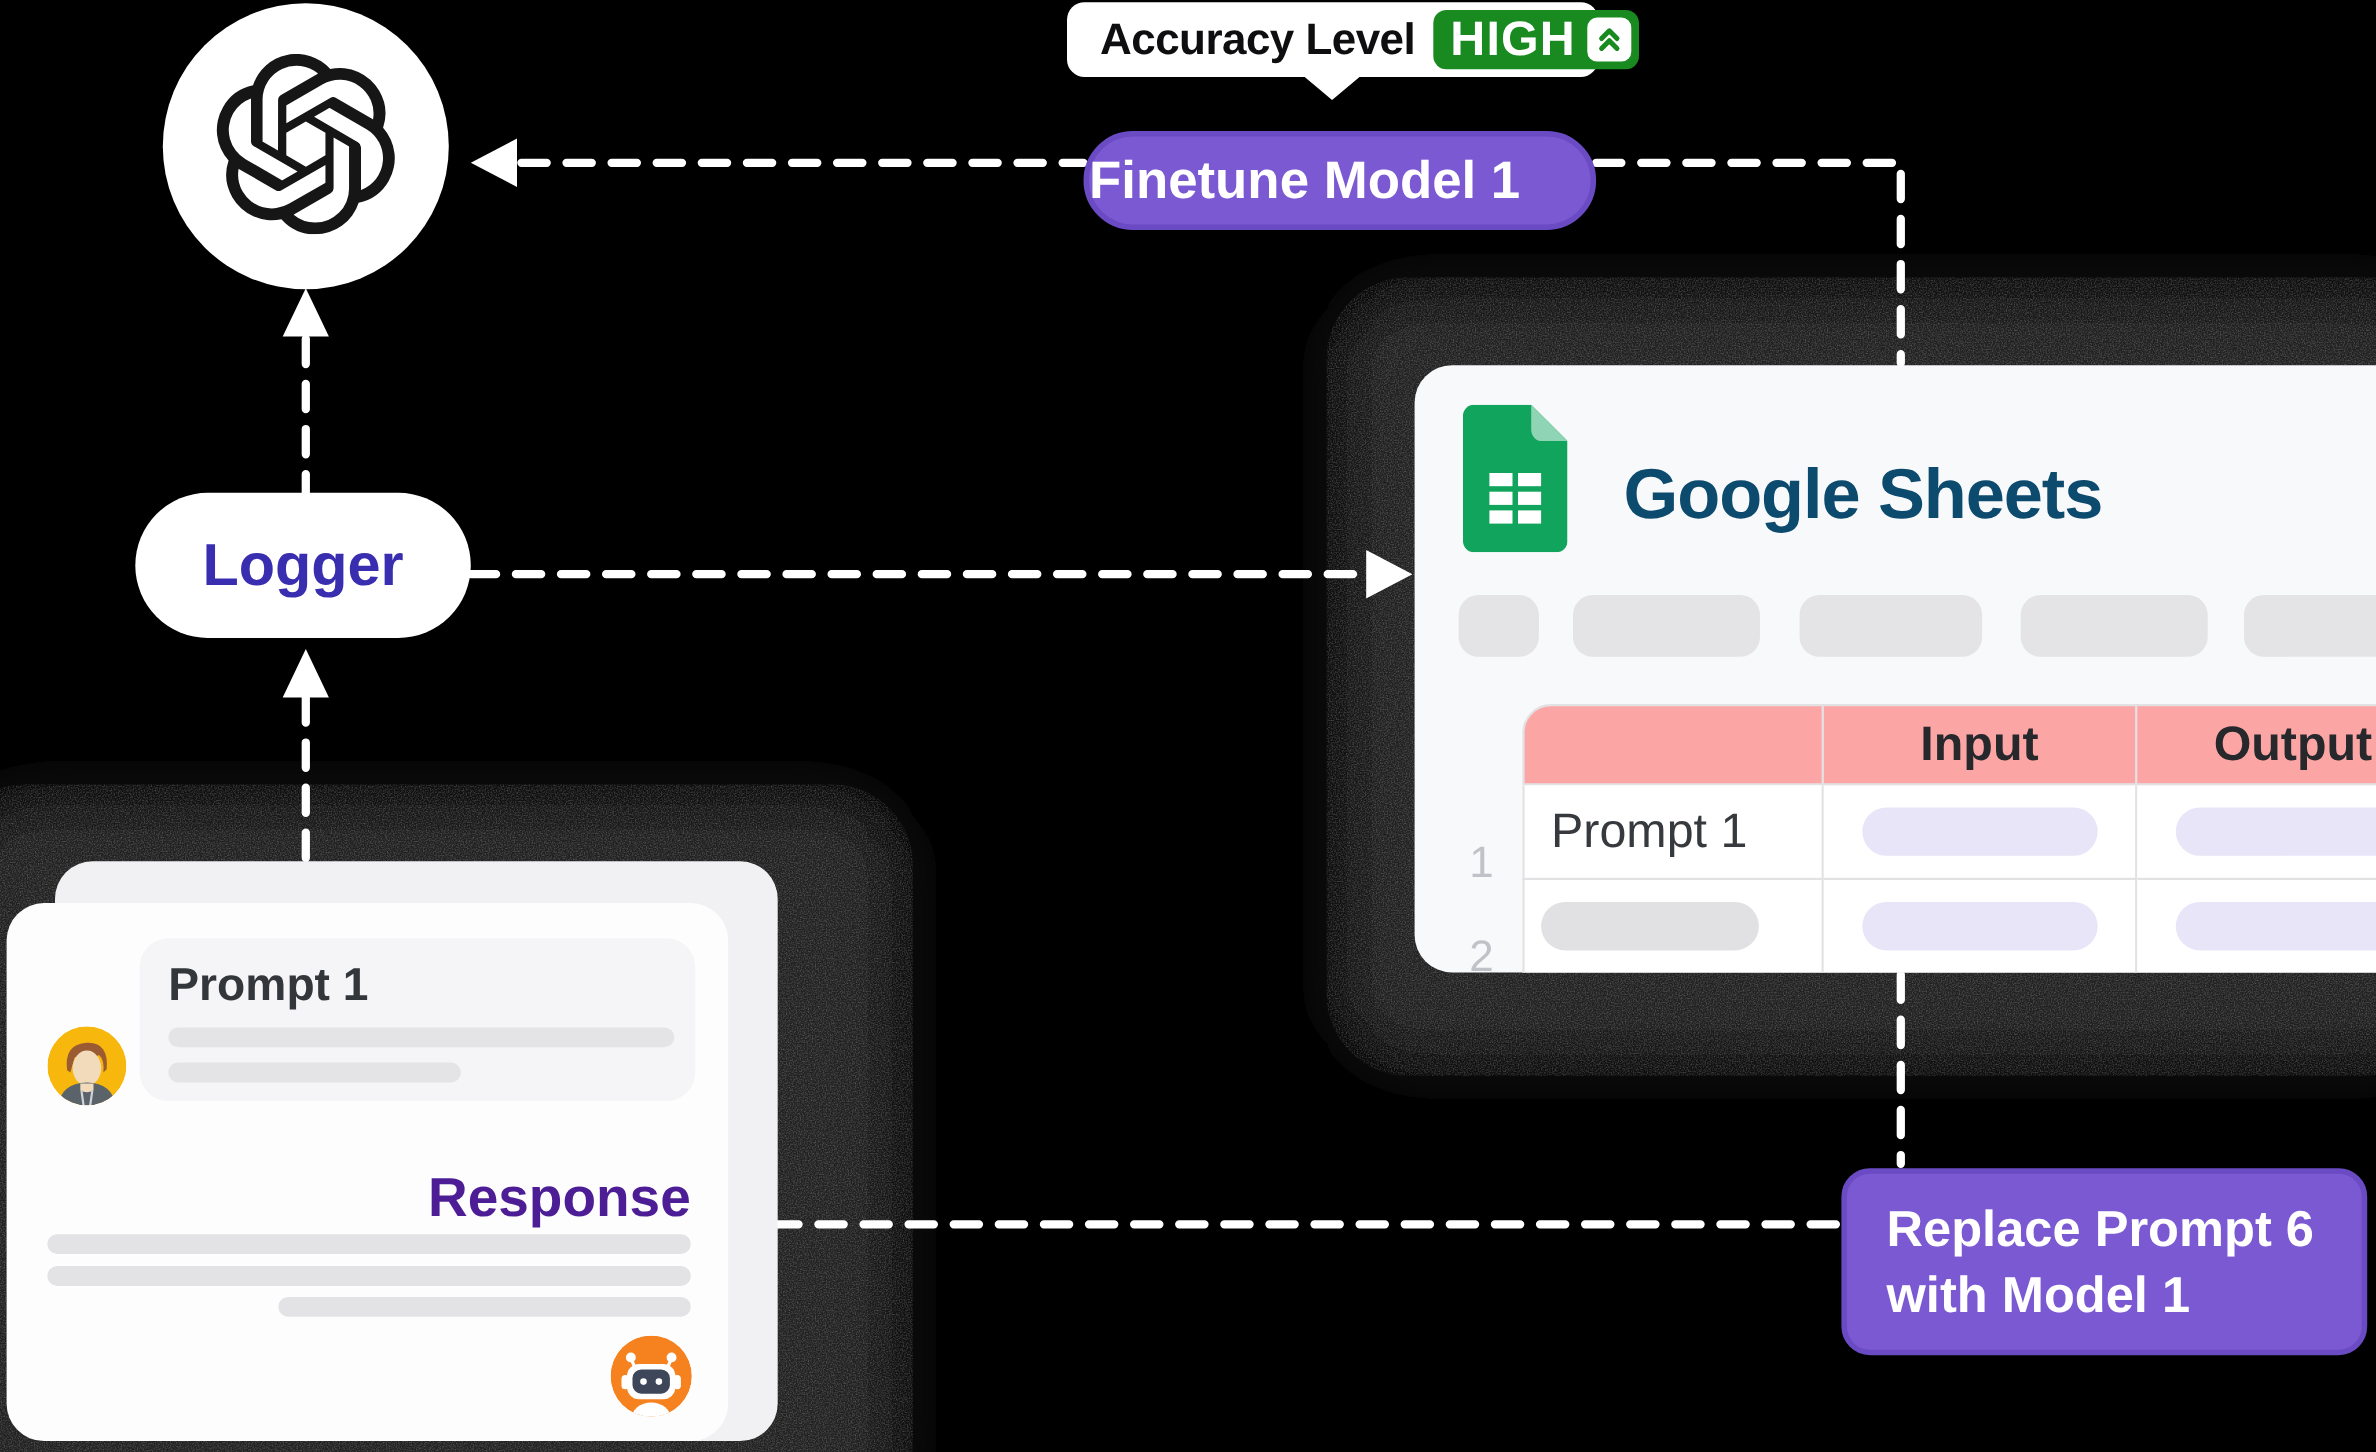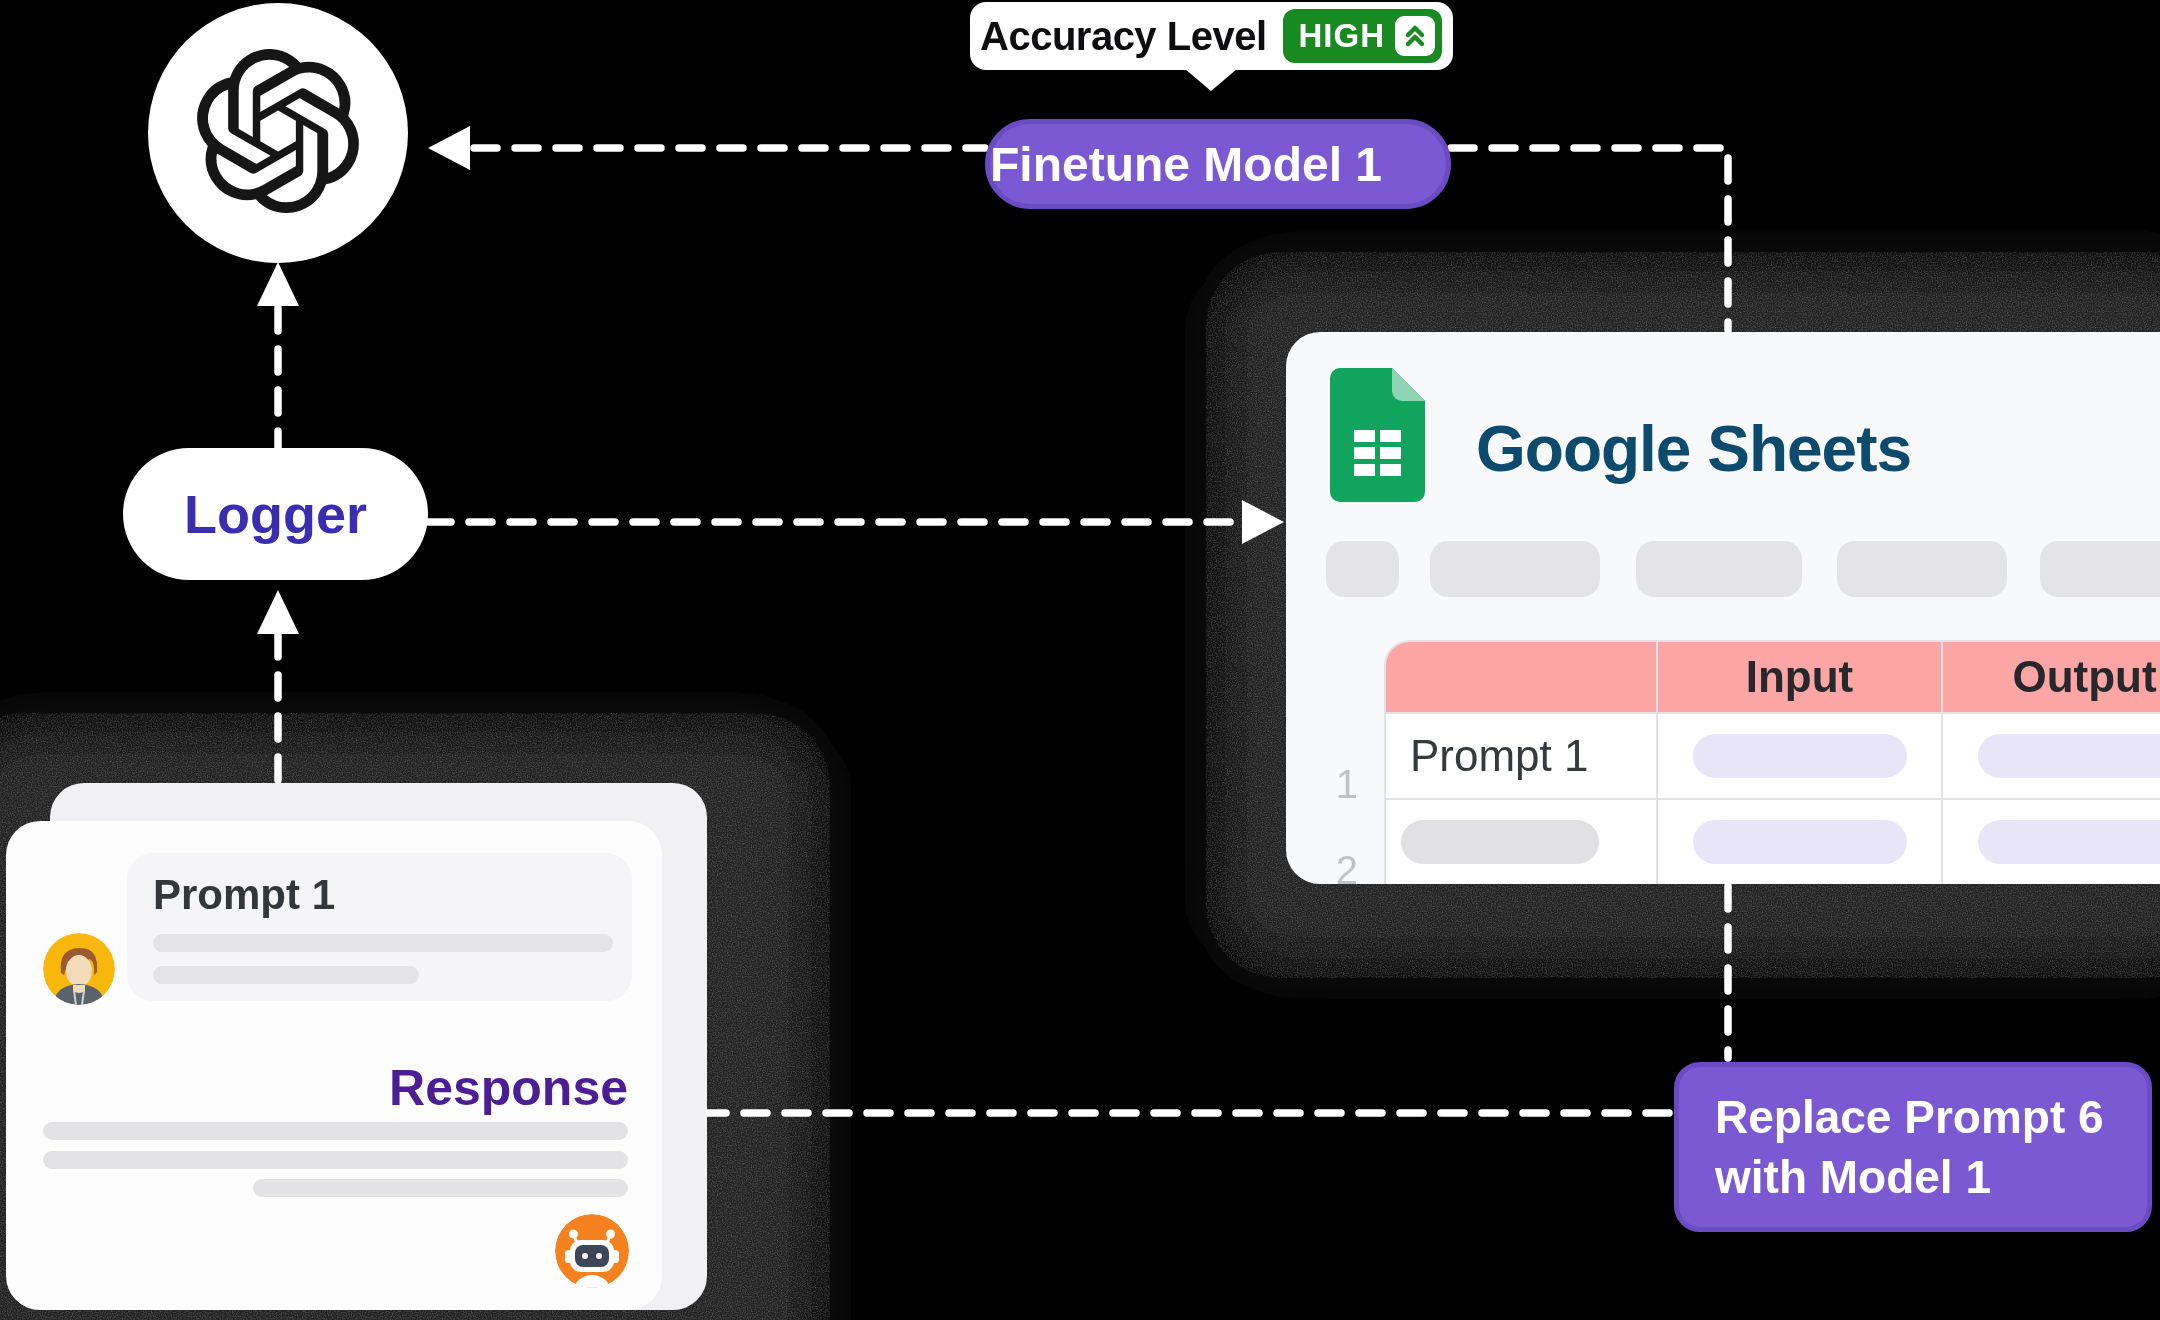--- a/index.html
+++ b/index.html
@@ -5,25 +5,25 @@
   html,body{margin:0;padding:0;background:#000;}
   body{width:2160px;height:1320px;position:relative;overflow:hidden;
        font-family:"Liberation Sans",sans-serif;}
   .abs{position:absolute;}
   svg.layer{position:absolute;left:0;top:0;width:2160px;height:1320px;}
 
   
   .openai-circle{left:148px;top:3px;width:260px;height:260px;border-radius:50%;
     background:#fff;display:flex;align-items:center;justify-content:center;}
   .tooltip{left:970px;top:2px;width:483px;height:68px;background:#fff;border-radius:16px;
-    display:flex;align-items:center;padding:0 8px 0 10px;box-sizing:border-box;}
+    display:flex;align-items:center;padding:0 8px 0 30px;box-sizing:border-box;}
   .tooltip-label{font-size:40px;font-weight:800;color:#0e0e10;letter-spacing:-.5px;white-space:nowrap;}
   .high-badge{margin-left:16px;height:54px;background:#188A1F;border-radius:12px;
     display:flex;align-items:center;padding:0 7px 0 16px;gap:10px;}
-  .high-text{font-size:33px;font-weight:800;color:#fff;letter-spacing:1px;}
+  .high-text{font-size:44px;font-weight:800;color:#fff;letter-spacing:1px;}
   .chev-box{width:40px;height:40px;background:#fff;border-radius:9px;display:flex;
     align-items:center;justify-content:center;}
   .tooltip-pointer{left:1185px;top:69px;width:0;height:0;border-left:26px solid transparent;
     border-right:26px solid transparent;border-top:22px solid #fff;}
   .pill{display:flex;align-items:center;color:#fff;
     font-weight:800;box-sizing:border-box;margin-top:16px;}
   .finetune-pill{left:985px;top:103px;width:466px;height:90px;border-radius:46px;
     background:#7B59D2;border:5px solid #6A4BC4;font-size:48px;}
   .logger-pill{left:123px;top:448px;width:305px;height:132px;border-radius:66px;
     background:#fff;display:flex;align-items:center;justify-content:center;}

